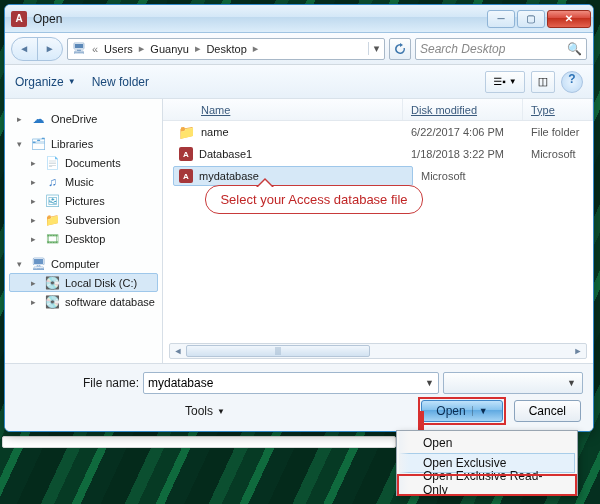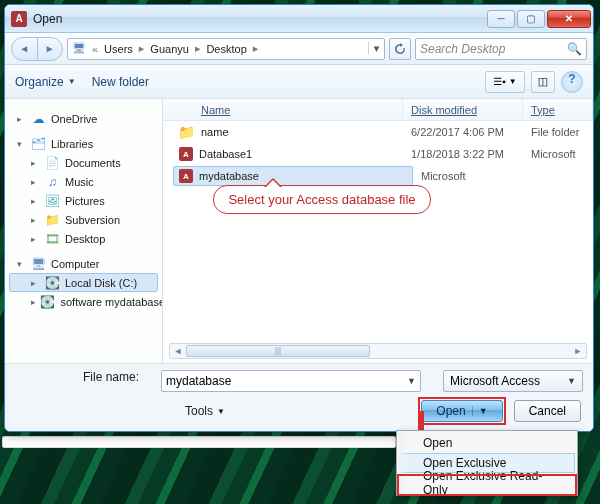--- a/index.html
+++ b/index.html
@@ -174,41 +174,41 @@
   .hscroll .thumb { position:absolute; left:0; width:48%; height:12px;
     border:1px solid #b5c6d8; border-radius:2px;
     background:linear-gradient(#f0f6fc,#d2e2f1);}
   .hscroll .grip {
     position:absolute; left:50%; top:1px; transform:translateX(-50%);
     display:flex; gap:1px;}
   .hscroll .grip i{width:1px;height:8px;background:#9fb7ce;display:block;}
 
   
   .callout {
-    position:absolute; left:208px; top:180px; width:218px;
+    position:absolute; left:200px; top:180px; width:218px;
     border:1.5px solid #c83a3a; border-radius:14px;
     padding: 6px 10px; color:#c02626; font-size:13px; text-align:center;
     background:#fff;
   }
   .callout::before {
     content:""; position:absolute; left:50px; top:-17px;
     border:9px solid transparent; border-bottom-color:#c83a3a;
   }
   .callout::after {
     content:""; position:absolute; left:51px; top:-14px;
     border:8px solid transparent; border-bottom-color:#fff;
   }
 
   
   .bottom {
     position:absolute; left:0; right:0; bottom:0; height:68px;
     background:#f2f6fa; border-top:1px solid #d6dee6;
     padding: 6px 10px;
   }
-  .fn-row { display:flex; gap:22px; height:26px;}
+  .fn-row { display:flex; align-items:center; gap:4px; height:26px;}
   .fn-label { width:124px; text-align:right; color:#1a1a1a; }
   .fn-input {
     flex:1; height:22px; border:1px solid #9fb6cd; border-radius:2px;
     background:#fff; display:flex; align-items:center; padding:0 4px;
   }
   .fn-input .dd { margin-left:auto; font-size:9px; color:#444;}
   .filter-dd {
     width:140px; height:22px; border:1px solid #9fb6cd; border-radius:2px;
     background:linear-gradient(#fdfefe,#e7eff6);
     display:flex; align-items:center; padding:0 6px;
@@ -364,21 +364,21 @@
         <span>Computer</span>
         </div>
       <div class="tree-item sel">
         <span class="tri closed"></span>
           <span class="nico ico-disk">💽</span>
         <span>Local Disk (C:)</span>
         </div>
       <div class="tree-item">
         <span class="tri closed"></span>
           <span class="nico ico-disk">💽</span>
-        <span>software mydatabase</span>
+        <span>software database</span>
         </div>
     </div>
 
     <div class="content">
       <div class="cols-head">
         <div class="col col-name">Name</div>
         <div class="col col-date">Disk modified</div>
         <div class="col col-type">Type</div>
       </div>
 
@@ -427,21 +427,20 @@
   </div>
 
   <div class="bottom">
     <div class="fn-row">
       <div class="fn-label">File name:</div>
       <div class="fn-input">
         <span>mydatabase</span>
           <span class="dd">▼</span>
       </div>
       <div class="filter-dd">
-        <span>Microsoft Access</span>
           <span class="dd">▼</span>
       </div>
     </div>
     <div class="btn-row">
       <div class="tools">
         <span>Tools</span>
           <span style="font-size:8px;">▼</span>
       </div>
       <span class="annot">
         <span class="btn primary">

